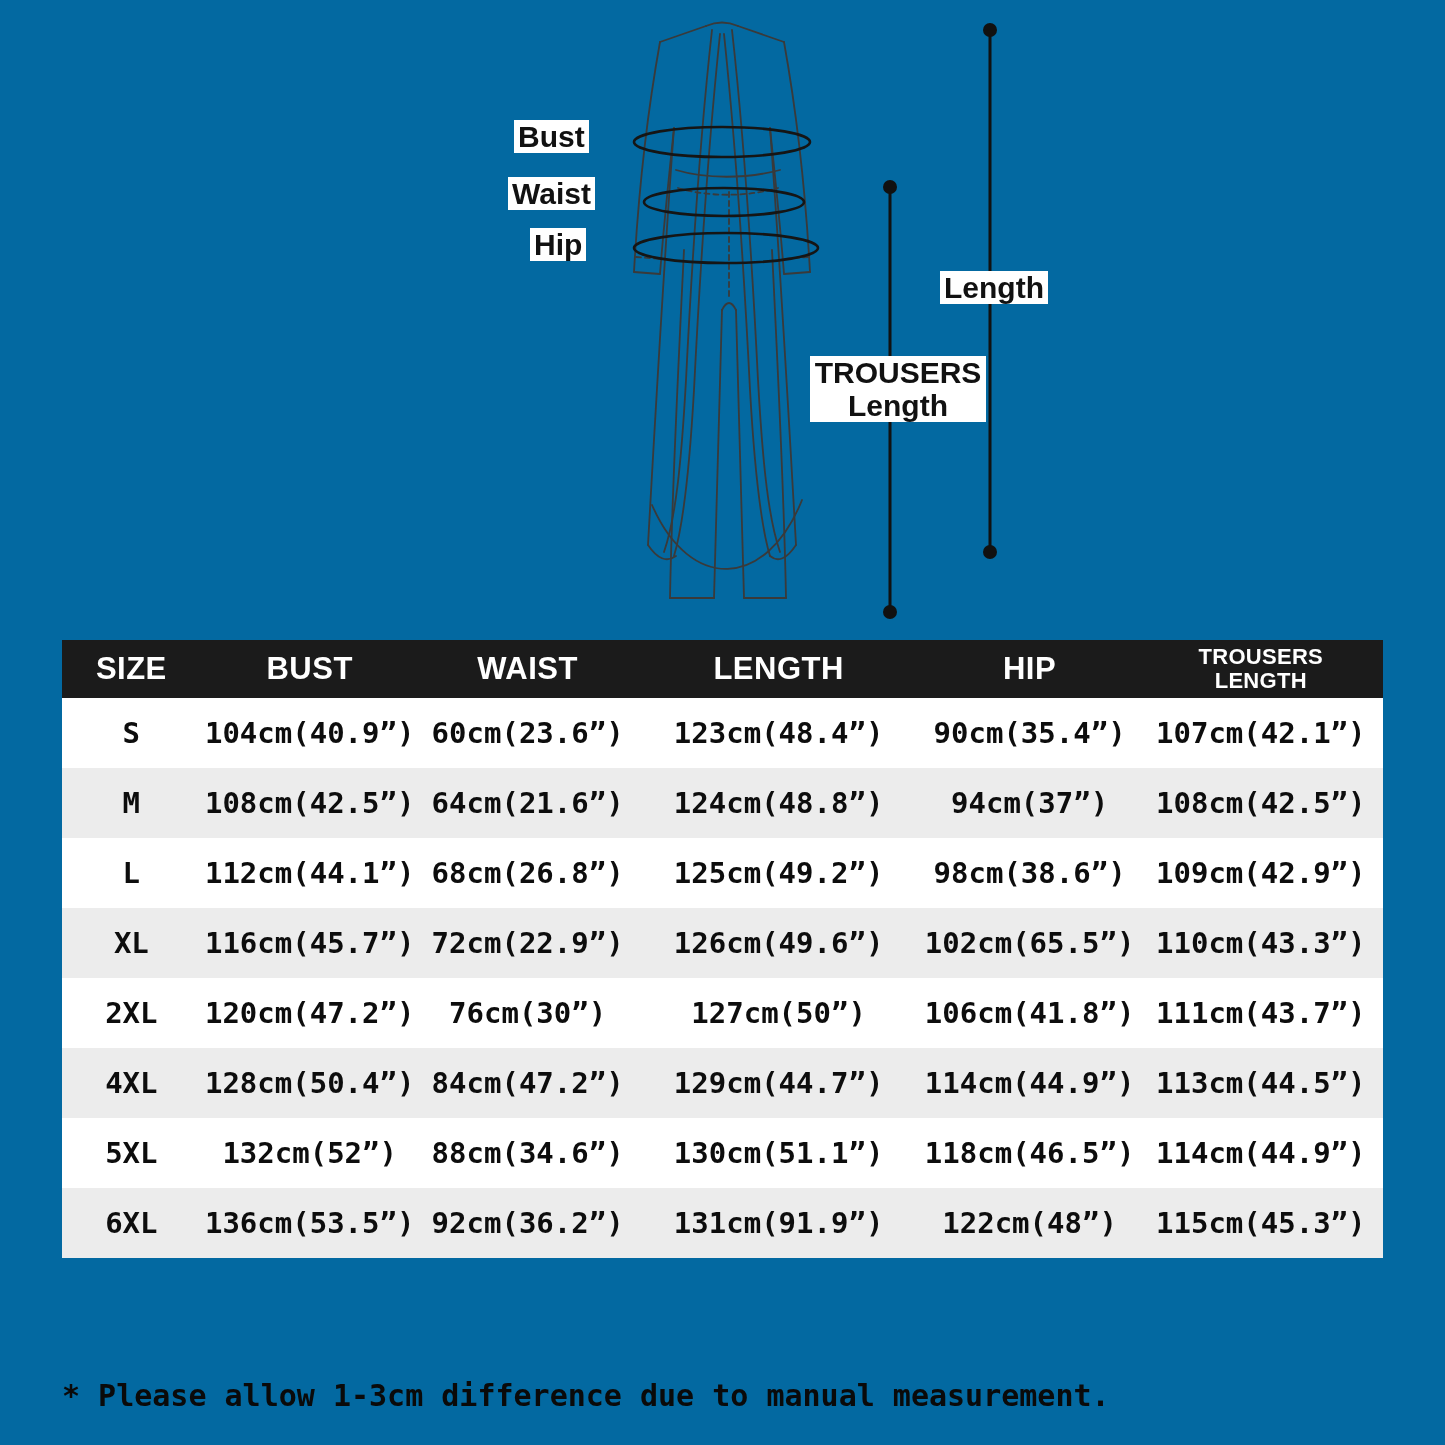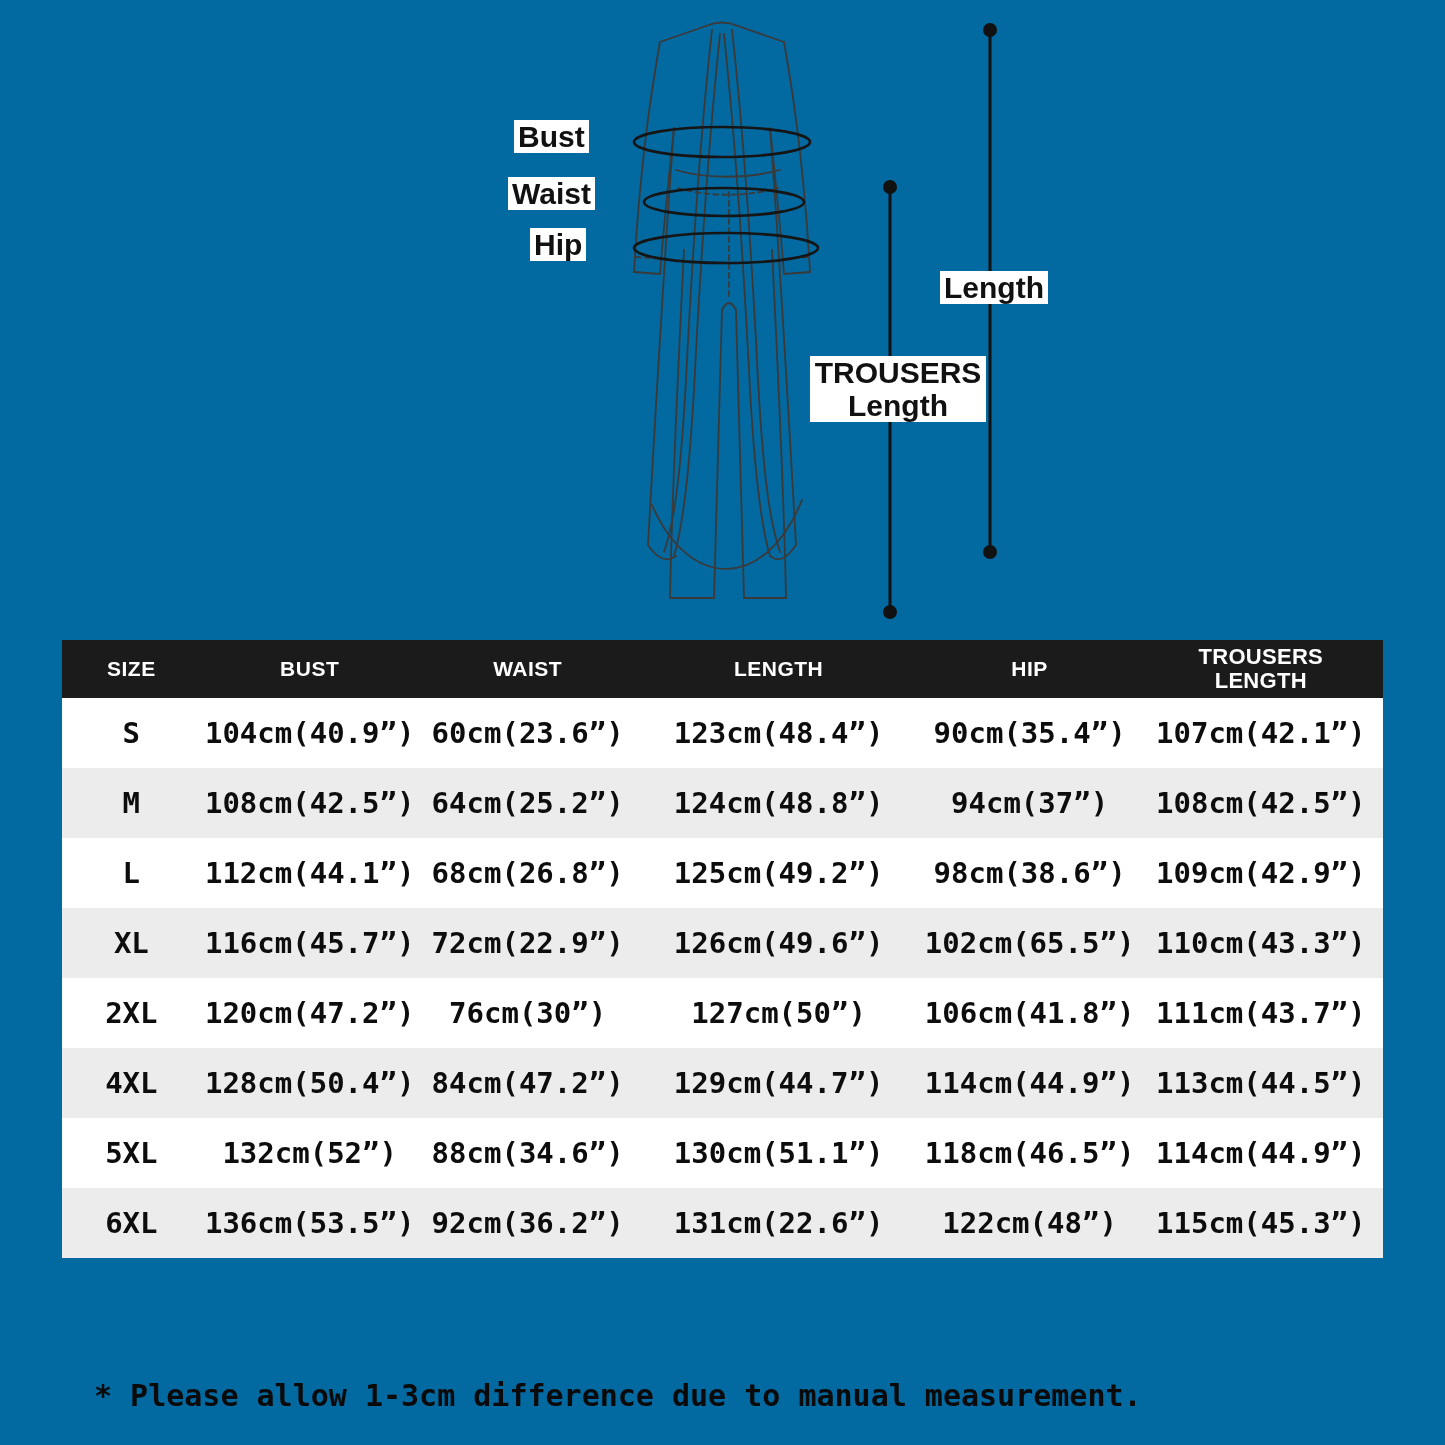--- a/index.html
+++ b/index.html
@@ -38,21 +38,21 @@
   
   table.size-table{
     position:absolute;left:62px;top:640px;width:1321px;
     border-collapse:collapse;table-layout:fixed;
   }
   table.size-table thead th{
     background:var(--header-bg);
     color:#fff;
     height:58px;
     font-family:"Liberation Sans",sans-serif;
-    font-weight:700;font-size:21px;letter-spacing:.5px;
+    font-weight:700;font-size:31px;letter-spacing:.5px;
     text-align:center;vertical-align:middle;
   }
   table.size-table thead th.small-head{
     font-size:22px;line-height:1.1;white-space:pre-line;letter-spacing:.3px;
   }
   table.size-table tbody th,
   table.size-table tbody td{
     height:70px;
     font-family:"DejaVu Sans Mono",monospace;
     font-weight:700;font-size:29px;
@@ -60,21 +60,20 @@
     text-align:center;vertical-align:middle;
   }
   table.size-table tbody tr:nth-child(even){background:var(--row-alt);}
   table.size-table tbody tr:nth-child(odd){background:#fff;}
   
   .footnote{
     position:absolute;left:62px;top:1378px;
     font-family:"DejaVu Sans Mono",monospace;
     font-weight:700;font-size:30px;color:#0a0a0a;
     white-space:nowrap;
-    margin-left:32px;
   }
 </style>
 </head>
 <body>
 
 <div class="page">
 
   <div class="diagram">
     <svg width="1445" height="635" viewBox="0 0 1445 635" fill="none" xmlns="http://www.w3.org/2000/svg">
       <g stroke="#3a3a3a" stroke-width="1.8" fill="none" stroke-linecap="round">
@@ -169,21 +168,21 @@
           <th>S</th>
           <td>104cm(40.9”)</td>
           <td>60cm(23.6”)</td>
           <td>123cm(48.4”)</td>
           <td>90cm(35.4”)</td>
           <td>107cm(42.1”)</td>
         </tr>
         <tr>
           <th>M</th>
           <td>108cm(42.5”)</td>
-          <td>64cm(25.2”)</td>
+          <td>64cm(21.6”)</td>
           <td>124cm(48.8”)</td>
           <td>94cm(37”)</td>
           <td>108cm(42.5”)</td>
         </tr>
         <tr>
           <th>L</th>
           <td>112cm(44.1”)</td>
           <td>68cm(26.8”)</td>
           <td>125cm(49.2”)</td>
           <td>98cm(38.6”)</td>
@@ -218,21 +217,21 @@
           <td>132cm(52”)</td>
           <td>88cm(34.6”)</td>
           <td>130cm(51.1”)</td>
           <td>118cm(46.5”)</td>
           <td>114cm(44.9”)</td>
         </tr>
         <tr>
           <th>6XL</th>
           <td>136cm(53.5”)</td>
           <td>92cm(36.2”)</td>
-          <td>131cm(22.6”)</td>
+          <td>131cm(91.9”)</td>
           <td>122cm(48”)</td>
           <td>115cm(45.3”)</td>
         </tr>
       </tbody>
   </table>
 
   <div class="footnote">* Please allow 1-3cm difference due to manual measurement.</div>
 </div>
 
 </body></html>

